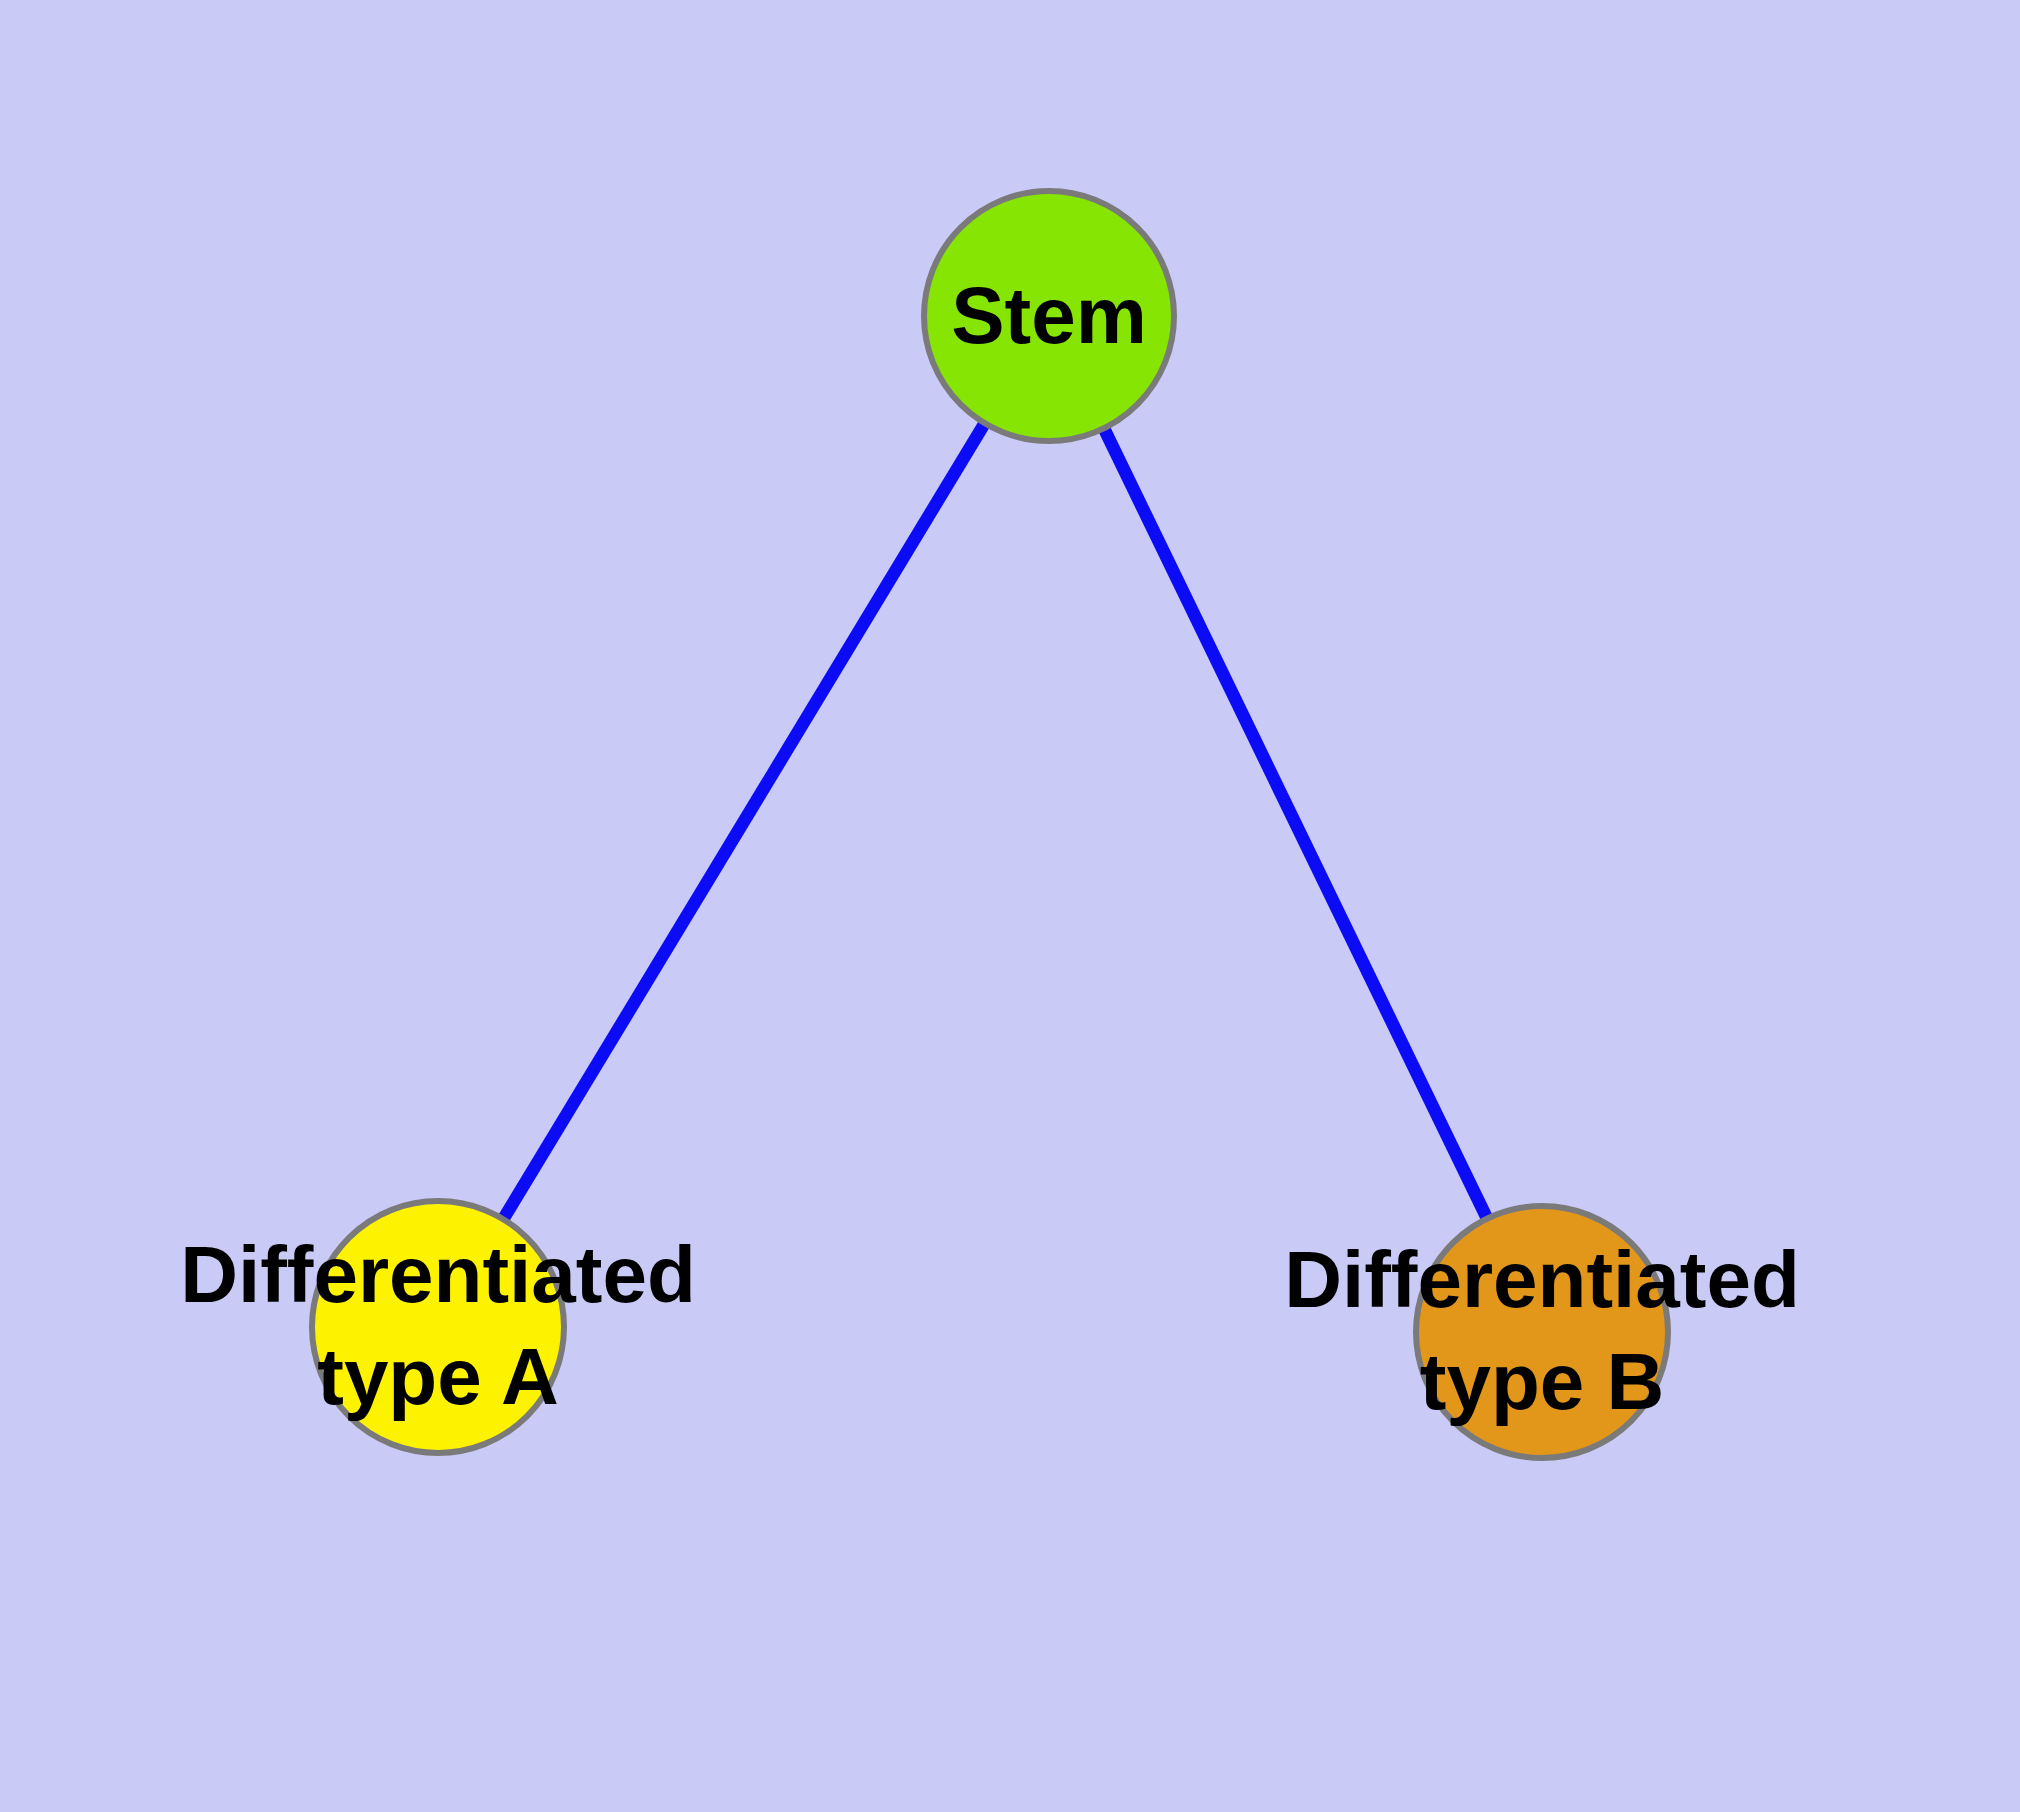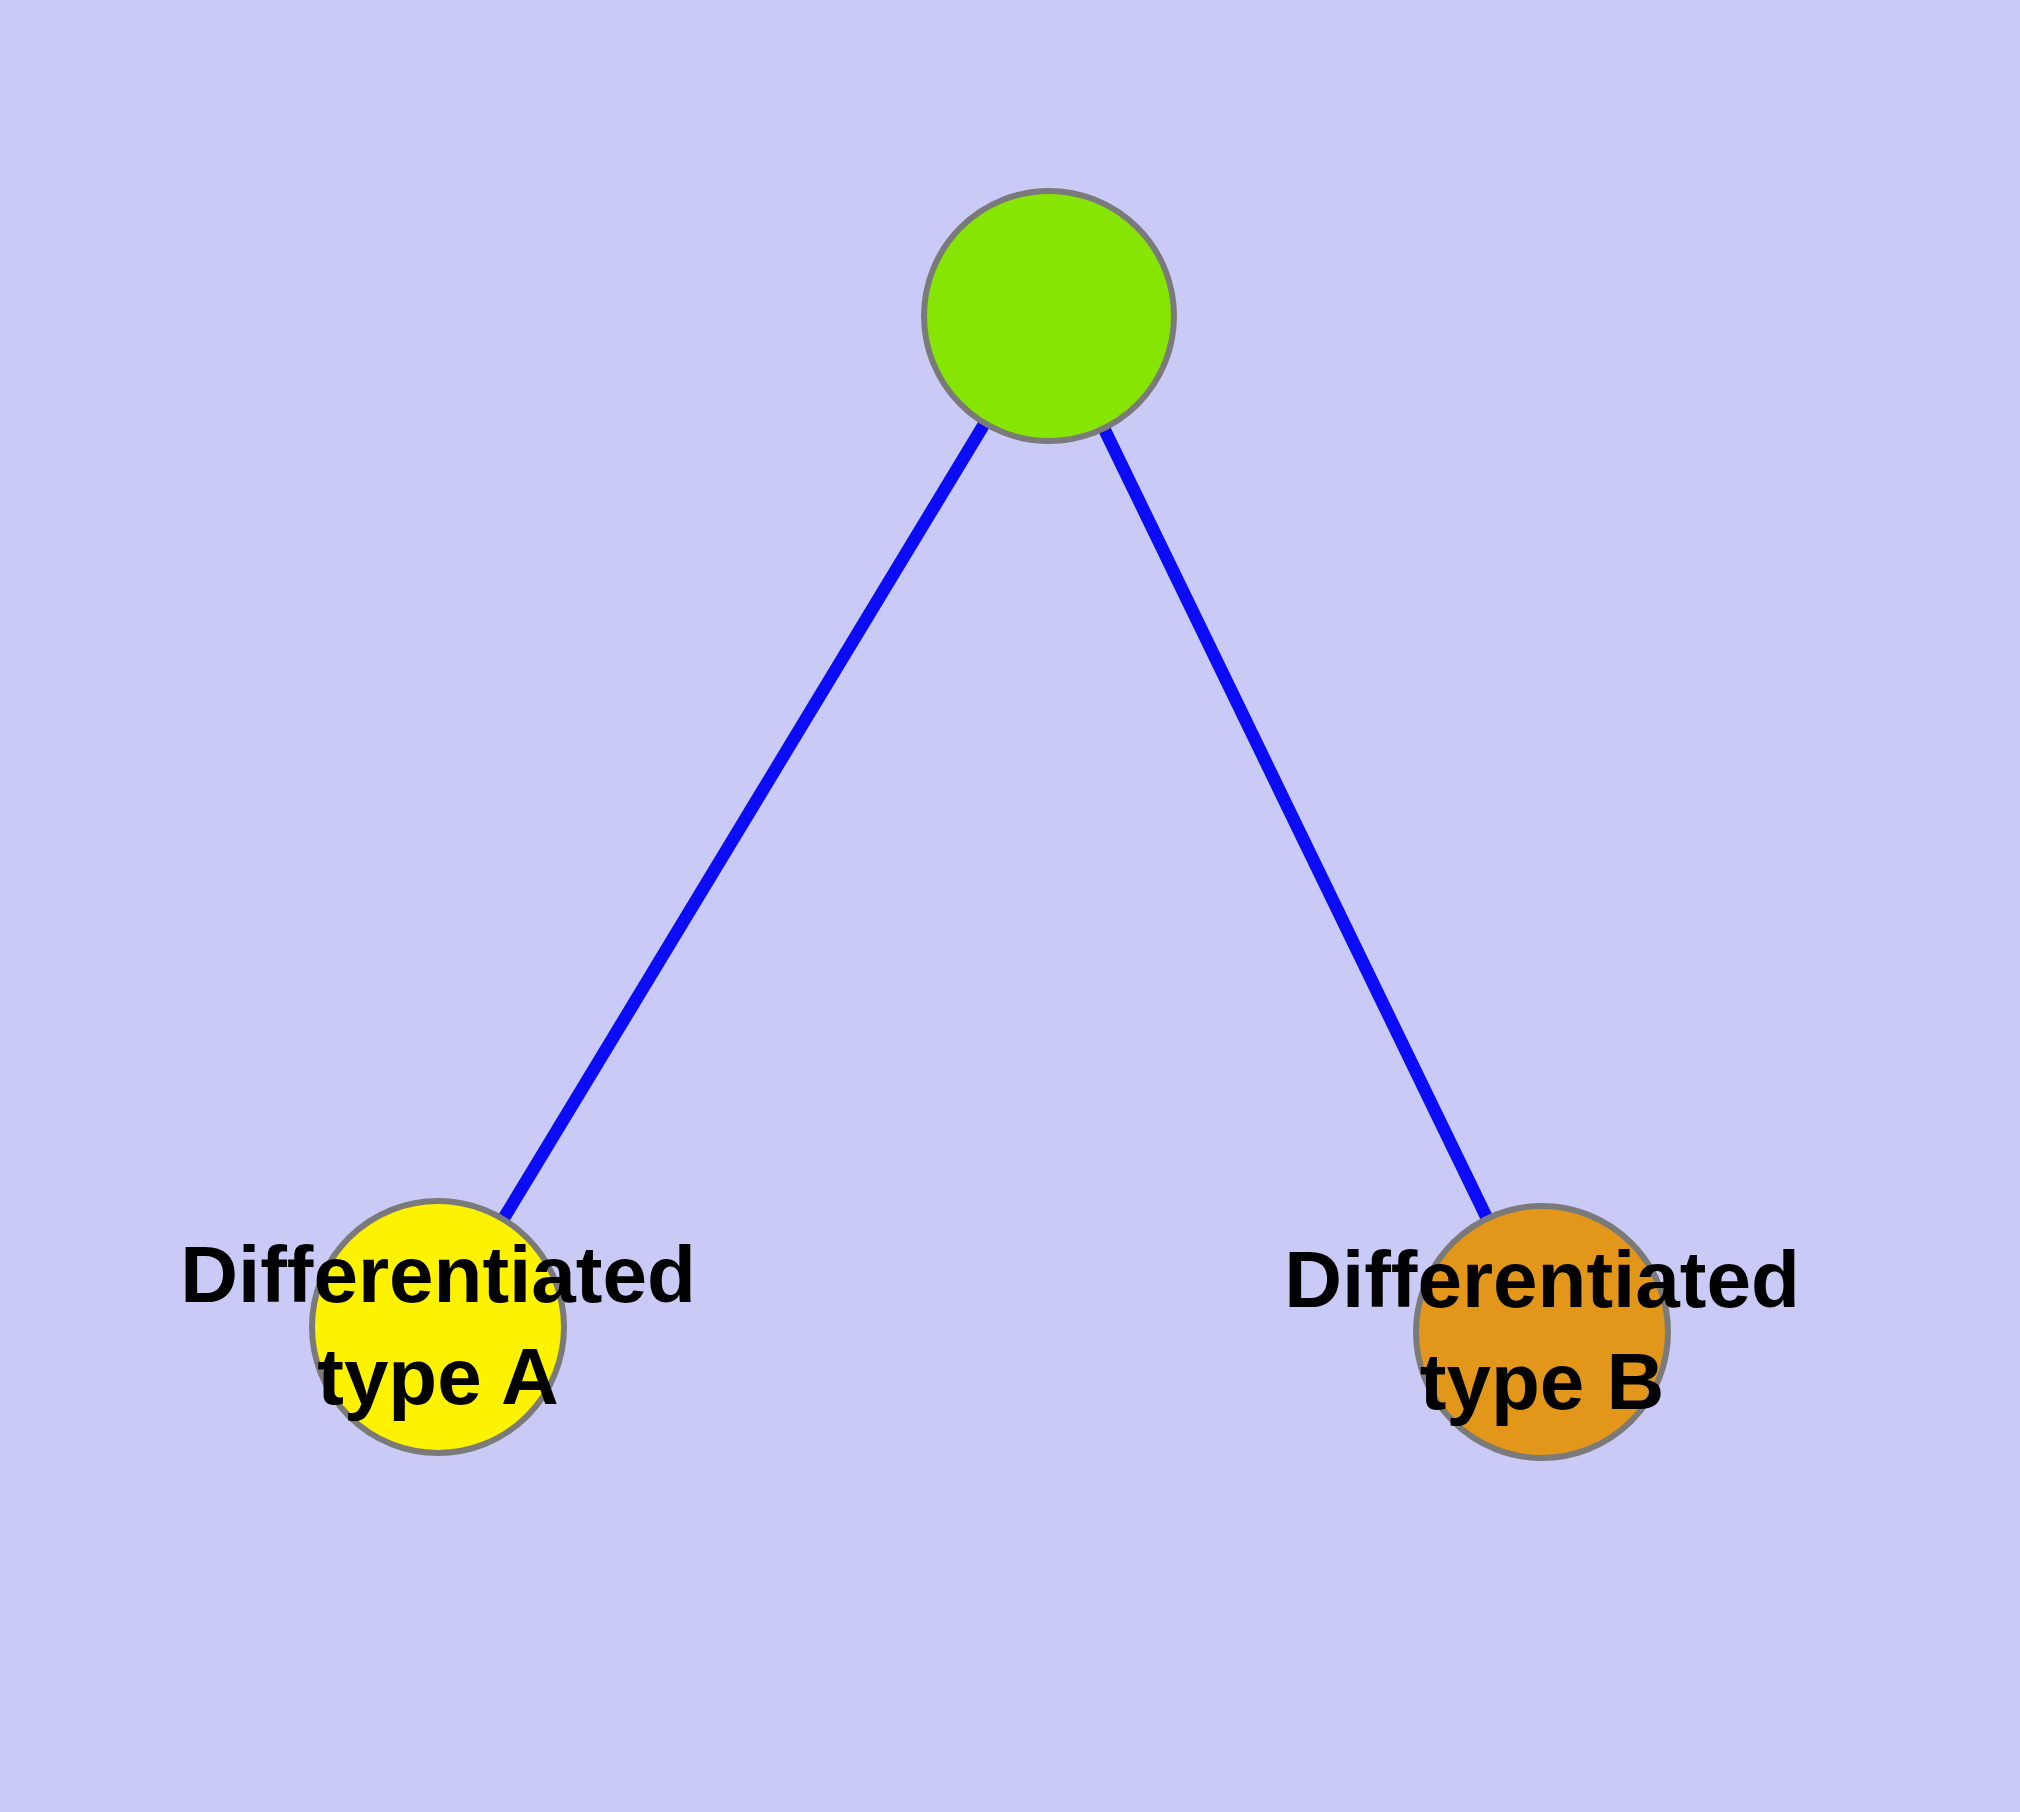--- a/index.html
+++ b/index.html
@@ -51,19 +51,20 @@
 
   <svg class="edges" viewBox="0 0 2384 2138" xmlns="http://www.w3.org/2000/svg">
     <line x1="1238" y1="373" x2="517" y2="1565" stroke="#0b0bf5" stroke-width="15"></line>
     <line x1="1238" y1="373" x2="1819" y2="1571" stroke="#0b0bf5" stroke-width="15"></line>
   </svg>
 
   <div class="node" style="left: 921px; top: 188px; width: 256px; height: 256px; background: rgb(134, 229, 2); border-color: rgb(122, 122, 122);"></div>
   <div class="node" style="left: 309px; top: 1198px; width: 258px; height: 258px; background: rgb(253, 242, 0); border-color: rgb(122, 122, 122);"></div>
   <div class="node" style="left: 1413px; top: 1203px; width: 258px; height: 258px; background: rgb(226, 151, 27); border-color: rgb(122, 122, 122);"></div>
 
+  <div class="node-label" style="left: 1049px; top: 316px; color: rgb(0, 0, 0);">Stem</div>
   <div class="node-label" style="left: 438px; top: 1326px; color: rgb(0, 0, 0);">Differentiated
 type A</div>
   <div class="node-label" style="left: 1542px; top: 1331px; color: rgb(0, 0, 0);">Differentiated
 type B</div>
 
 </div>
 
 
 </body></html>

